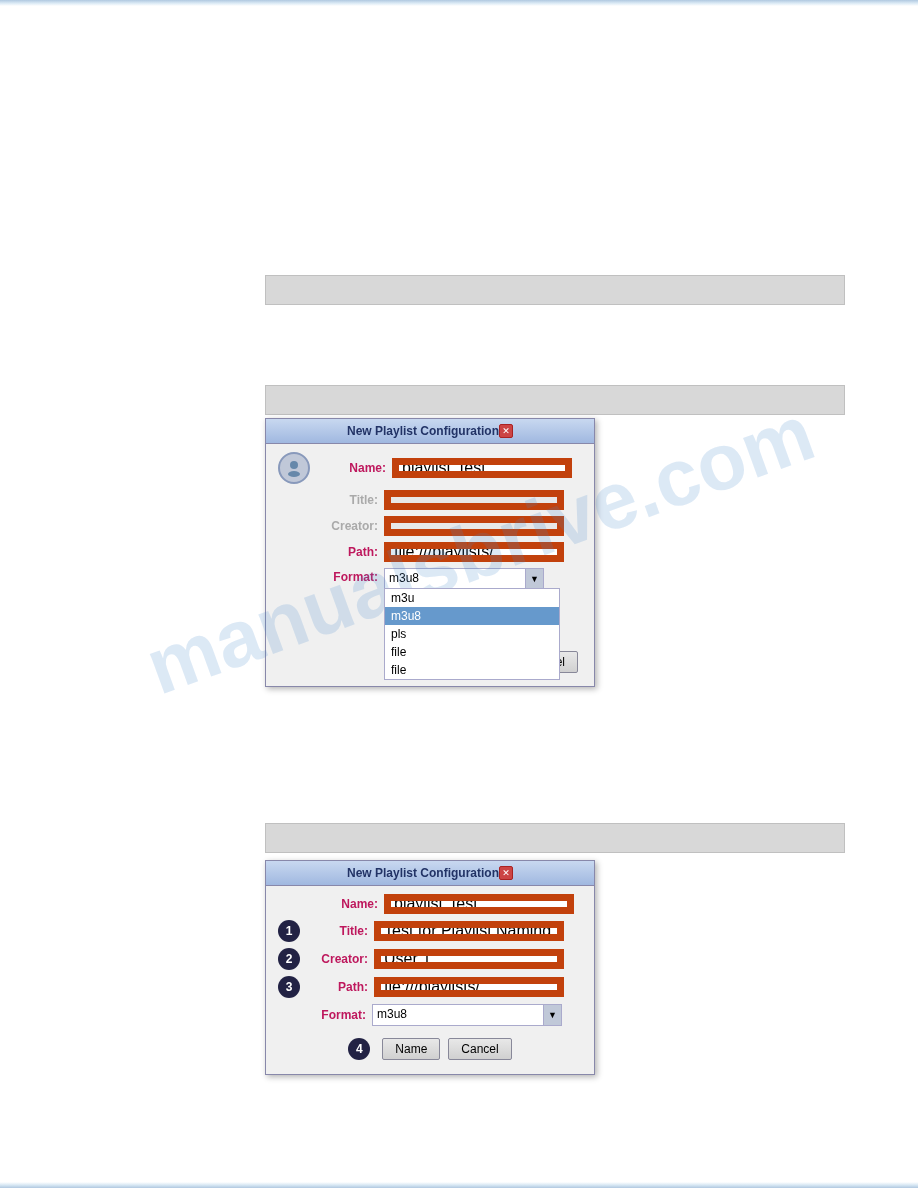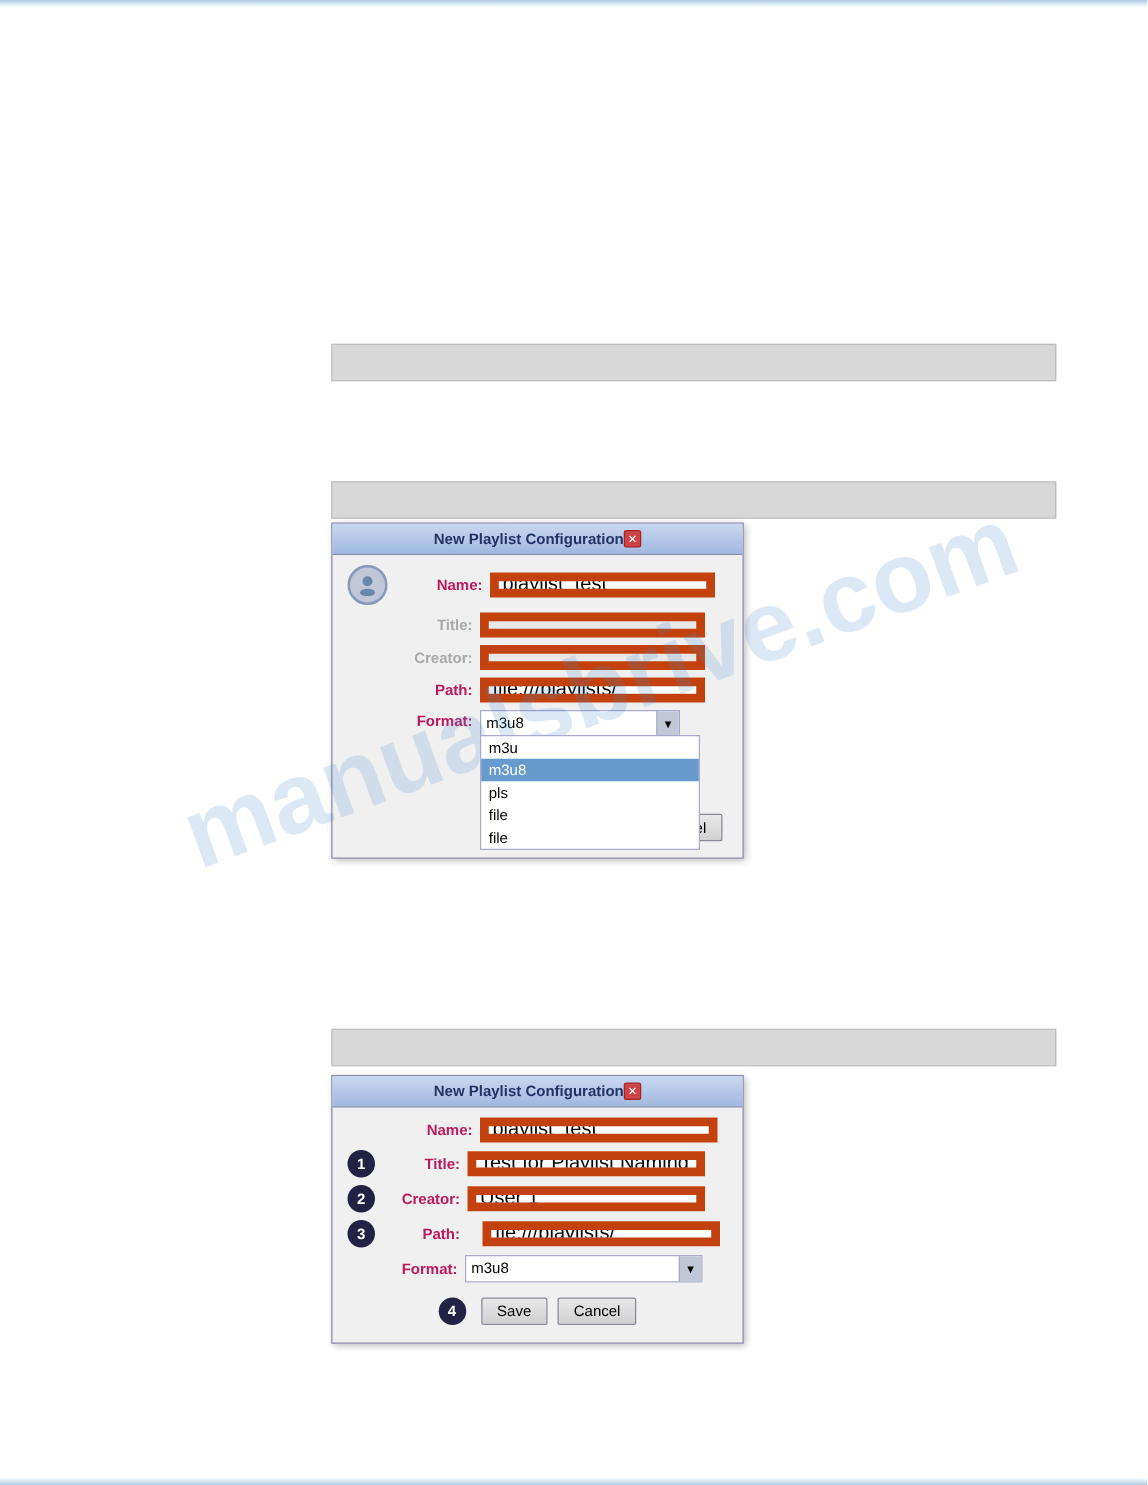--- a/index.html
+++ b/index.html
@@ -338,33 +338,33 @@
 
     <div class="form-row">
       <div class="step-badge">2</div>
       <label class="form-label">Creator:</label>
       <input class="form-input" value="User 1" style="width: 190px;">
     </div>
 
     <div class="form-row">
       <div class="step-badge">3</div>
       <label class="form-label">Path:</label>
-      <input class="form-input" value="fie:///playlists/" style="width: 190px; margin-left: 12px;">
+      <input class="form-input" value="fie:///playlists/" style="width: 190px;">
     </div>
 
     <div class="form-row">
       <div style="width:24px;"></div>
       <label class="form-label">Format:</label>
       <div style="display:flex;border:1px solid #aaaacc;background:#fff;width:190px;align-items:center;">
         <div style="flex:1;padding:2px 4px;font-size:12px;height:20px;">m3u8</div>
         <div style="width:18px;height:20px;background:#c0c8d8;border-left:1px solid #aaaacc;display:flex;align-items:center;justify-content:center;font-size:9px;">▼</div>
       </div>
     </div>
 
     <div class="dialog-footer">
       <div class="step-badge">4</div>
-      <button class="btn">Save</button>
+      <button class="btn">Name</button>
       <button class="btn">Cancel</button>
     </div>
   </div>
 </div>
 
 <div class="bottom-bar"></div>
 
 </body></html>

